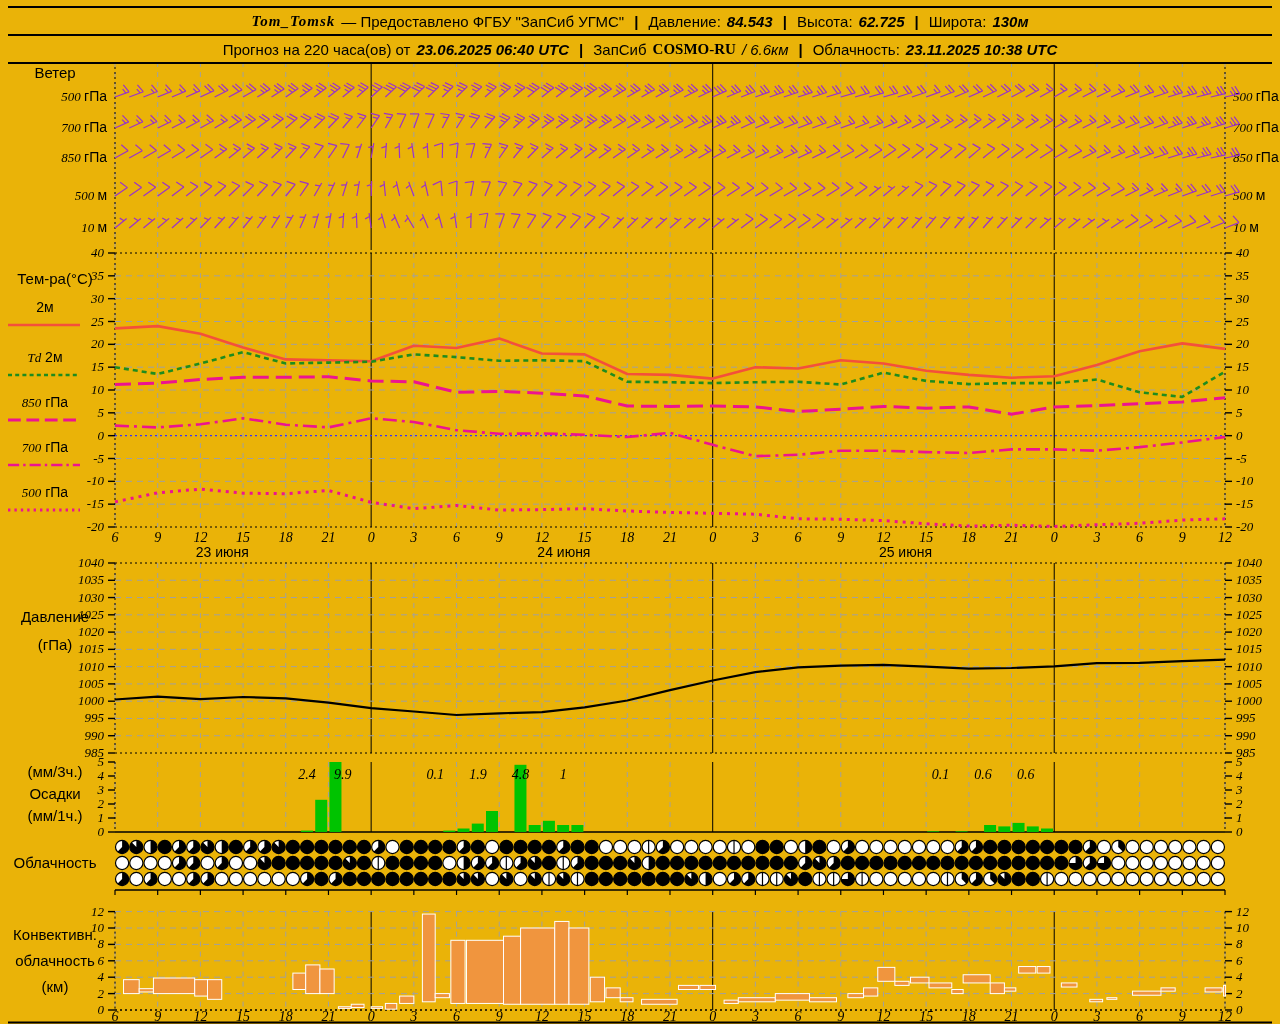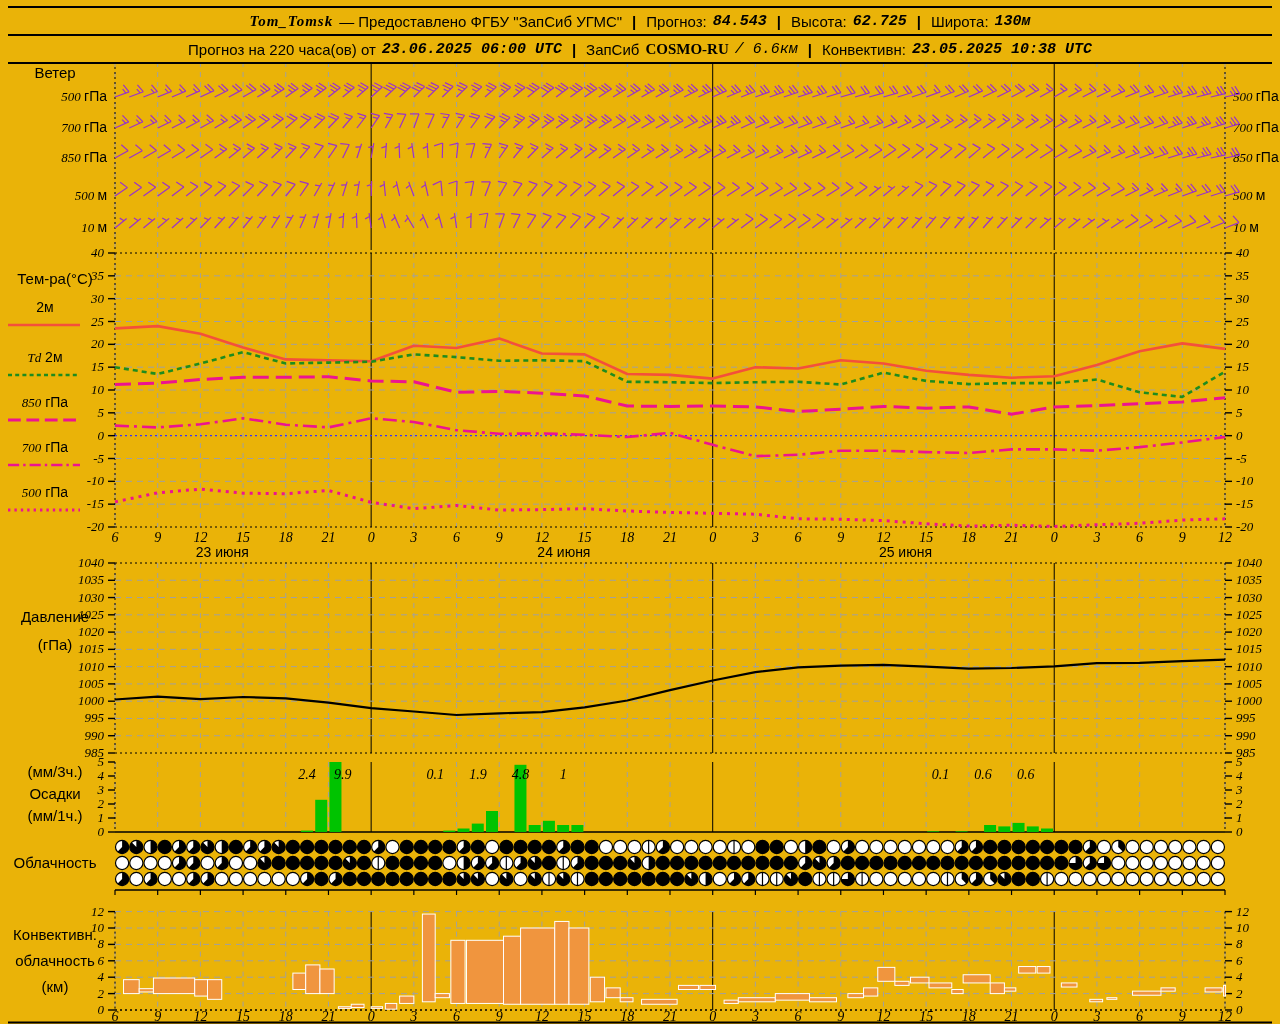--- a/index.html
+++ b/index.html
@@ -2,60 +2,60 @@
 <html><head>
 <meta charset="utf-8">
 <style>
   html,body{margin:0;padding:0;background:#fff;}
   .stage{position:relative;width:1280px;height:1024px;background:#eab308;overflow:hidden;
          font-family:"Liberation Sans",sans-serif;}
   .hdr{position:absolute;left:8px;right:8px;top:6px;border-top:2px solid #000;}
   .hrow{display:flex;align-items:center;justify-content:center;height:26px;
         border-bottom:2px solid #000;font-size:15px;color:#000;white-space:nowrap;}
   .hrow .sep{padding:0 10px;font-weight:bold;}
-  .it{font-family:Liberation Mono, monospace;font-style:italic;}
+  .it{font-family:Liberation Sans, sans-serif;font-style:italic;}
   .bd{font-weight:bold;}
   .station{font-family:"Liberation Serif",serif;font-style:italic;font-weight:bold;letter-spacing:1px;}
   .sp{padding-left:6px;}
   svg text{user-select:none;}
   .num{font:italic 13px "Liberation Serif",serif;fill:#000;}
   .numx{font:italic 14px "Liberation Serif",serif;fill:#000;}
   .lbl{font:14px "Liberation Sans",sans-serif;fill:#000;}
   .pl{font:15px "Liberation Sans",sans-serif;fill:#000;}
   .pv{font:italic 14px "Liberation Serif",serif;fill:#000;}
 </style>
 </head>
 <body>
 
 <div class="stage">
 
   <div class="hdr">
     <div class="hrow">
       <span class="station">Tom_Tomsk</span>
       <span class="sp">— Предоставлено ФГБУ "ЗапСиб УГМС"</span>
       <span class="sep">|</span>
-      <span>Прогноз:</span>
+      <span>Давление:</span>
       <span class="it bd sp">84.543</span>
       <span class="sep">|</span>
       <span>Высота:</span>
       <span class="it bd sp">62.725</span>
       <span class="sep">|</span>
       <span>Широта:</span>
       <span class="it bd sp">130м</span>
     </div>
     <div class="hrow">
       <span>Прогноз на 220 часа(ов) от</span>
-      <span class="it bd sp">23.06.2025 06:00 UTC</span>
+      <span class="it bd sp">23.06.2025 06:40 UTC</span>
       <span class="sep">|</span>
       <span>ЗапСиб</span>
       <span class="bd sp" style="font-family:'Liberation Serif',serif;text-align:center;">COSMO-RU</span>
       <span class="it sp">/ 6.6км</span>
       <span class="sep">|</span>
-      <span>Конвективн:</span>
-      <span class="it bd sp">23.05.2025 10:38 UTC</span>
+      <span>Облачность:</span>
+      <span class="it bd sp">23.11.2025 10:38 UTC</span>
     </div>
   </div>
 
   <svg id="meteo" width="1280" height="1024" viewBox="0 0 1280 1024">
       <g>
         <line x1="115" y1="62" x2="115" y2="250" stroke="#a0a0a0" stroke-width="1" stroke-dasharray="5 5"></line>
         <line x1="157.69230769230768" y1="62" x2="157.69230769230768" y2="250" stroke="#a0a0a0" stroke-width="1" stroke-dasharray="5 5"></line>
         <line x1="200.3846153846154" y1="62" x2="200.3846153846154" y2="250" stroke="#a0a0a0" stroke-width="1" stroke-dasharray="5 5"></line>
         <line x1="243.07692307692307" y1="62" x2="243.07692307692307" y2="250" stroke="#a0a0a0" stroke-width="1" stroke-dasharray="5 5"></line>
         <line x1="285.7692307692308" y1="62" x2="285.7692307692308" y2="250" stroke="#a0a0a0" stroke-width="1" stroke-dasharray="5 5"></line>

